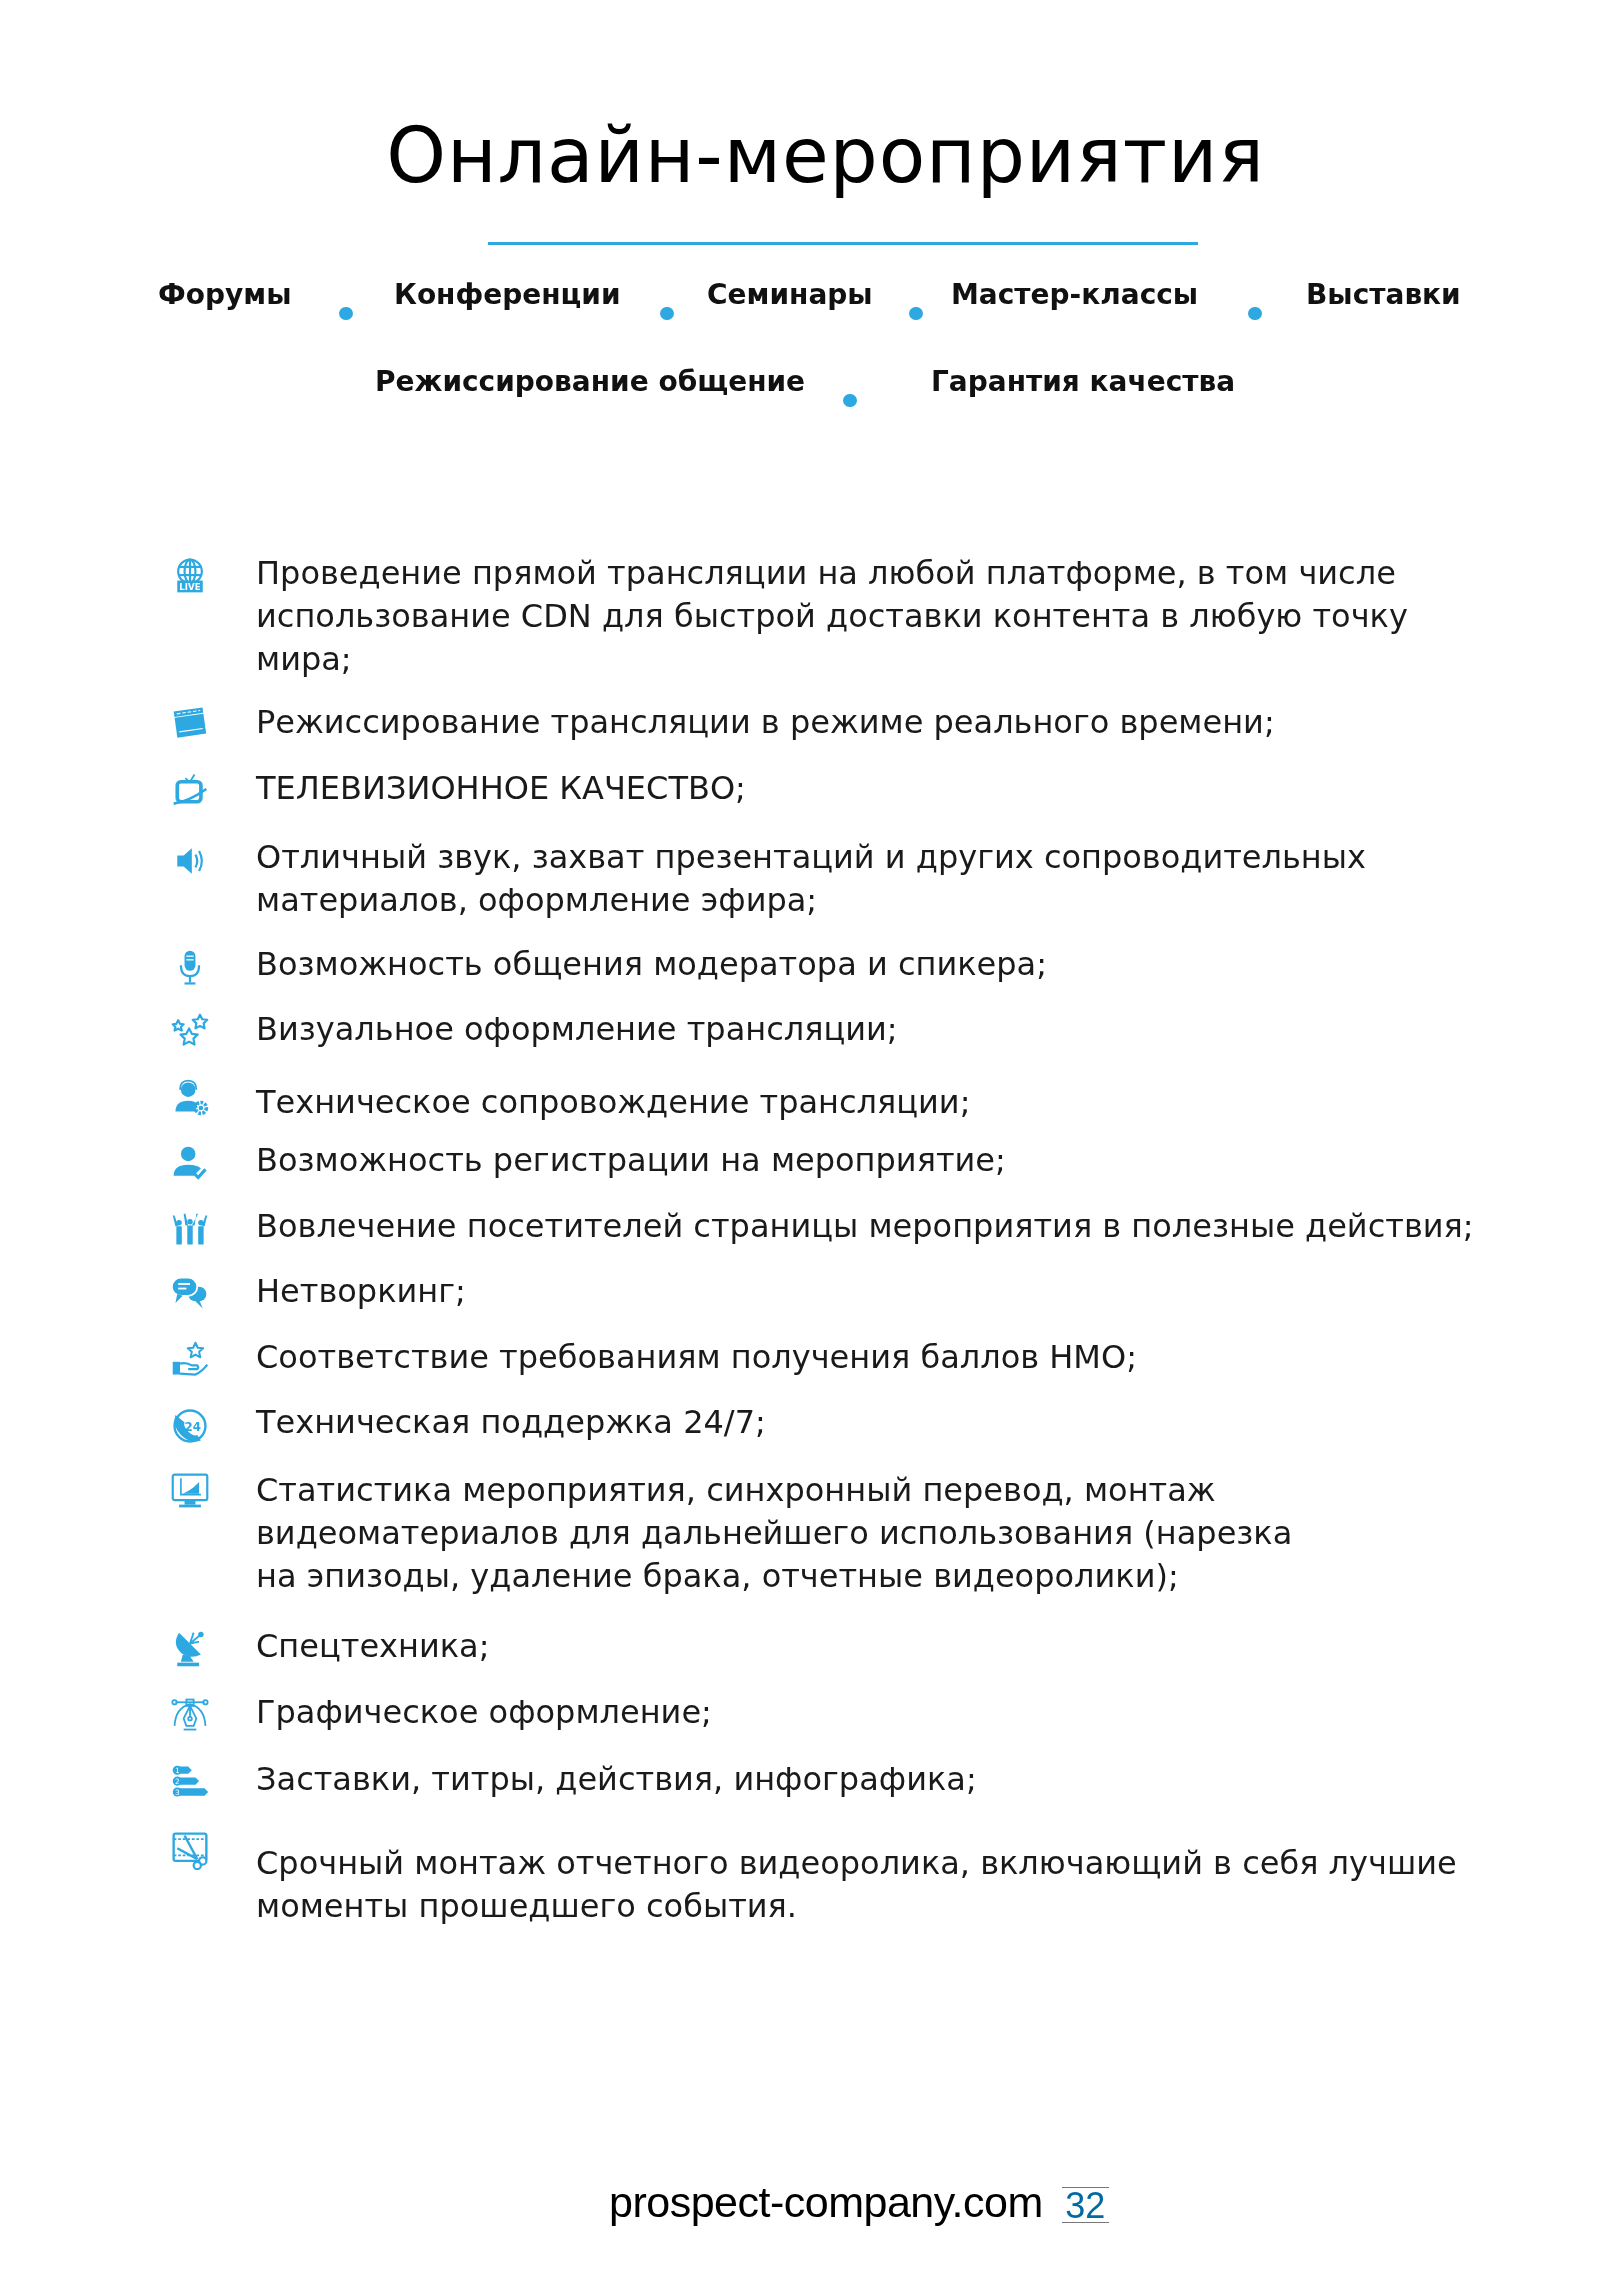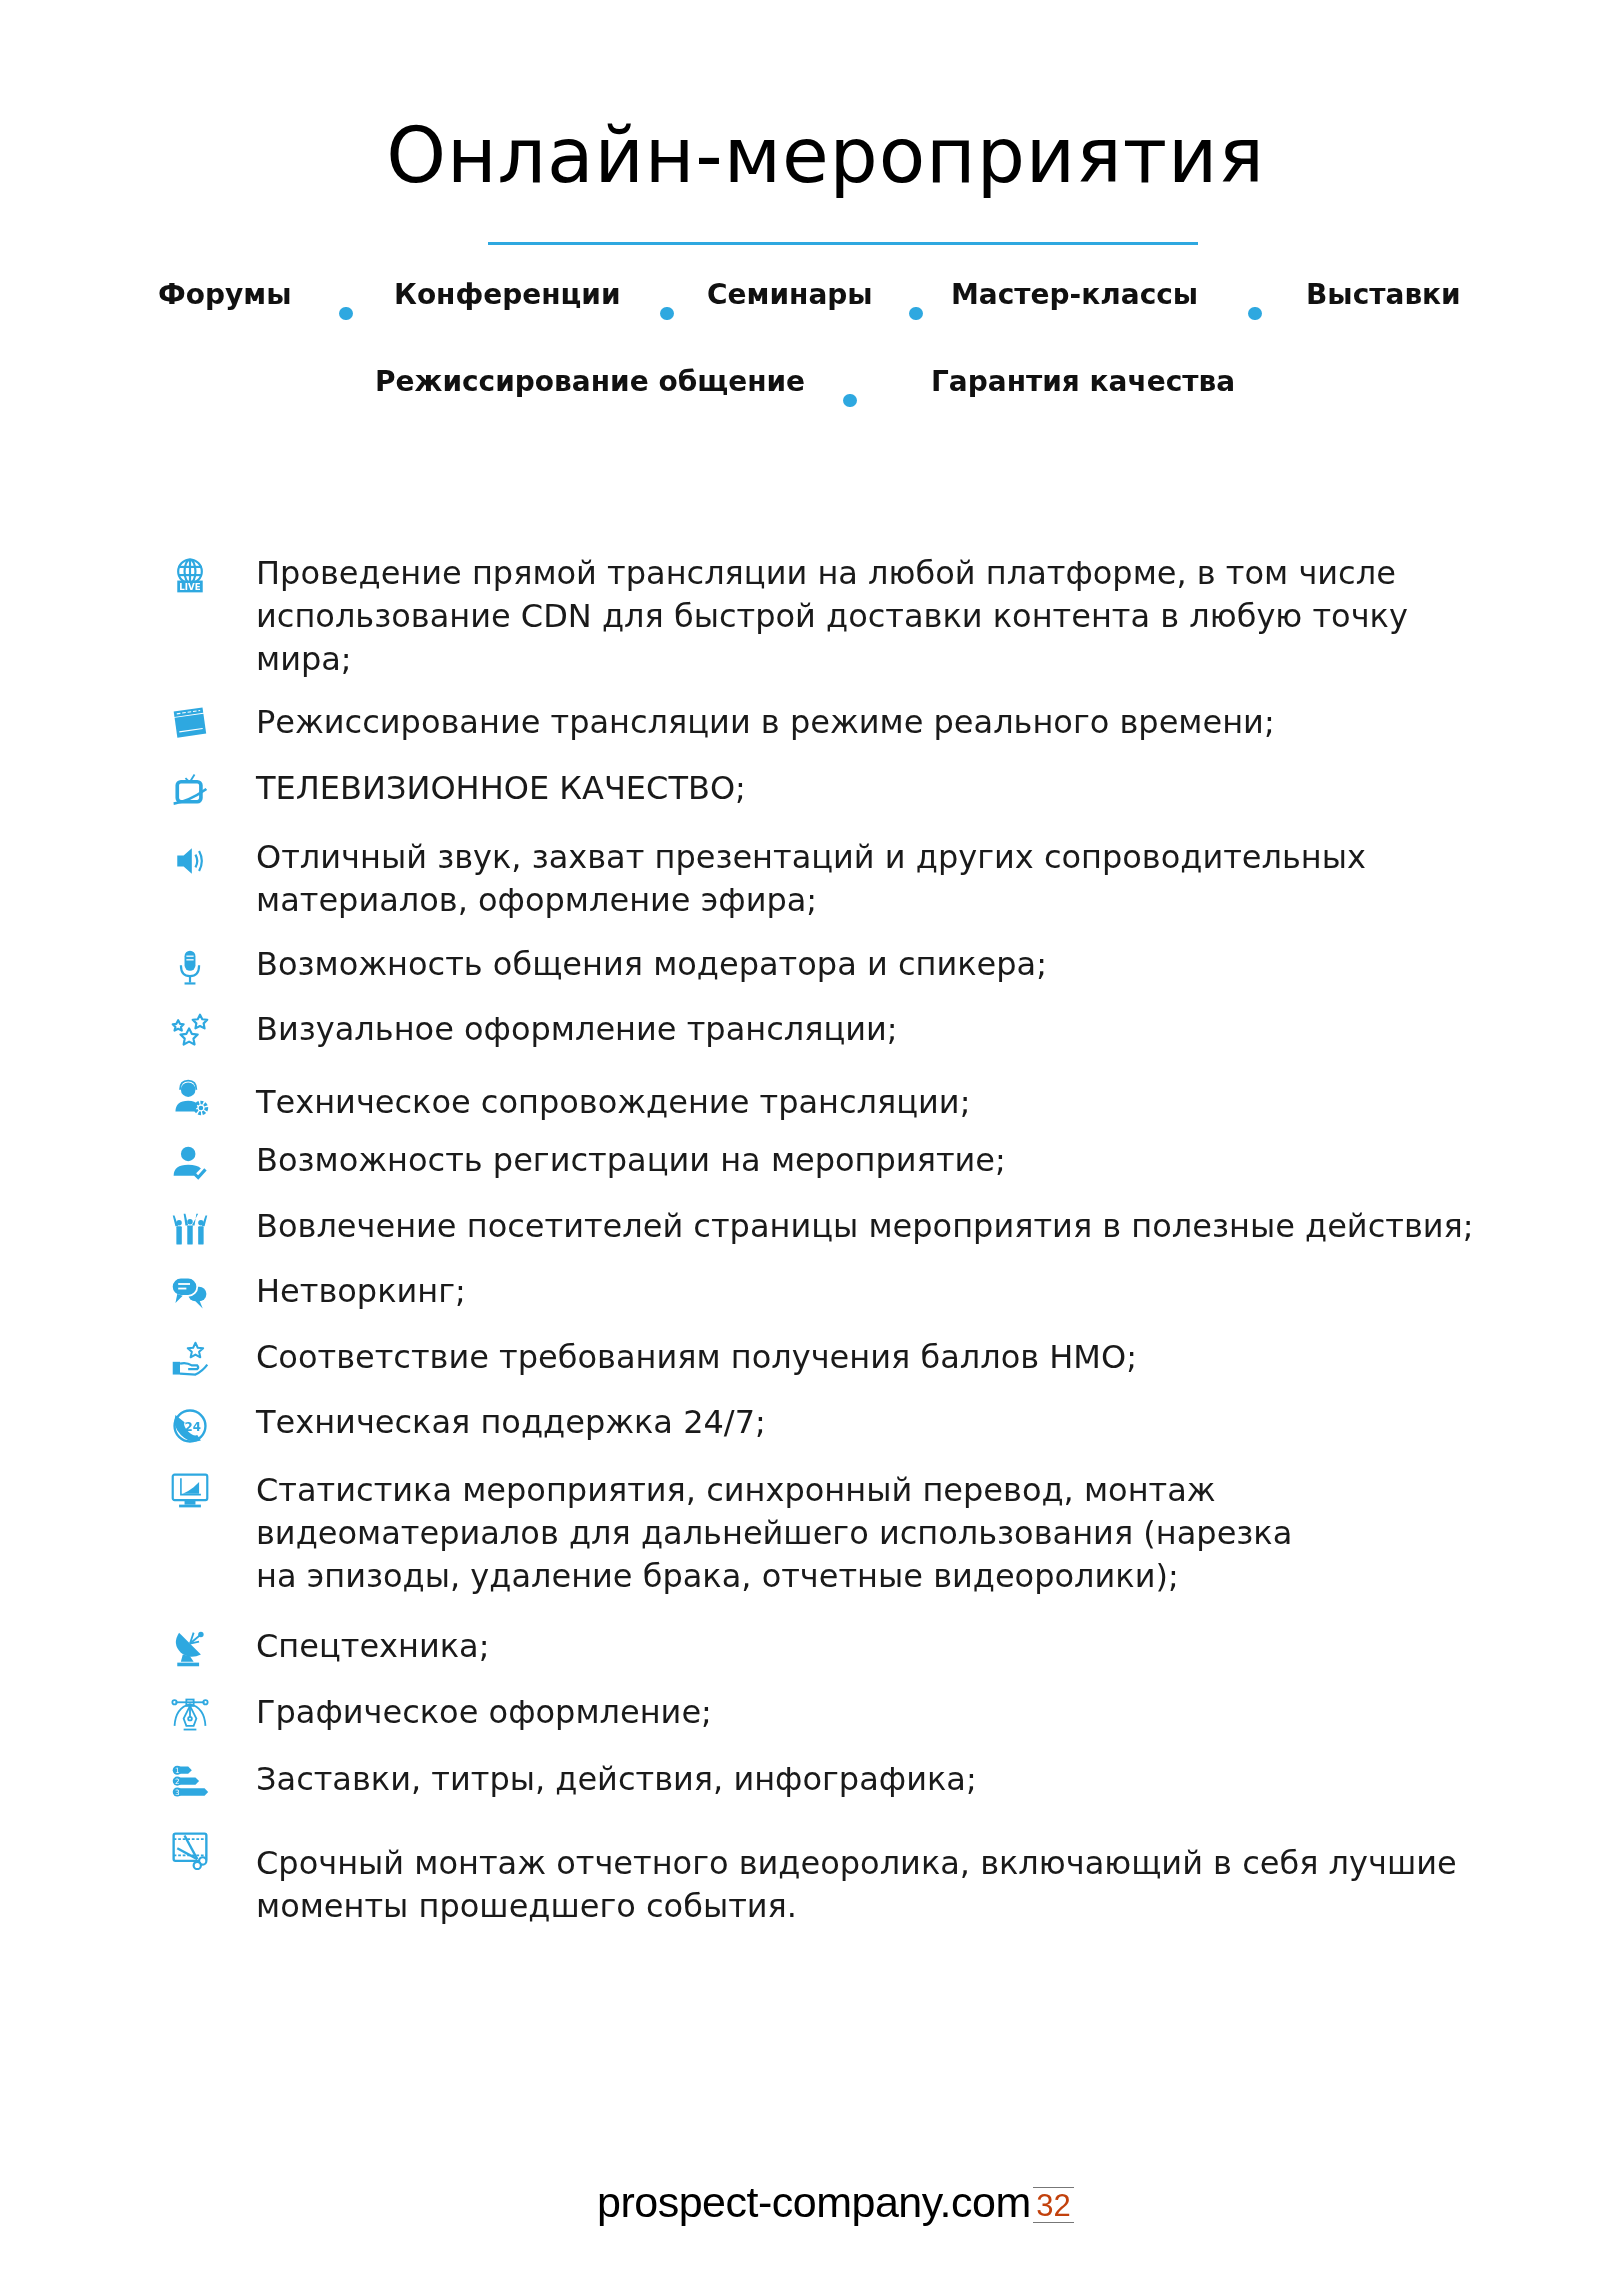--- a/index.html
+++ b/index.html
@@ -10,22 +10,22 @@
   .tag-row-1 { top: 295px; }
   .tag-row-2 { top: 382px; }
   .tag { position: absolute; white-space: nowrap; line-height: 36px; text-align: center; }
   .dot { position: absolute; width: 13.6px; height: 13.6px; border-radius: 50%; background: #2ea8e0; top: 11.8px; }
   .features { position: absolute; left: 0; top: 0; width: 1615px; }
   .feature { position: absolute; left: 0; width: 1615px; }
   .feature .icon { position: absolute; left: 166px; width: 47px; height: 47px; display: flex; align-items: center; justify-content: center; }
   .feature .icon svg { width: 40px; height: 40px; }
   .feature .text { position: absolute; left: 256px; width: 1303px; font-size: 32px; line-height: 43px; color: #1a1a1a; white-space: pre-line; }
   .footer { position: absolute; top: 2178px; left: 597px; display: flex; align-items: flex-end; }
-  .footer-url { font-family: "Liberation Sans", sans-serif; font-size: 43px; color: #000; letter-spacing: -0.5px; }
-  .page-num { margin-left: 2px; font-family: "Liberation Sans", sans-serif; font-size: 31px; color: #c2410c; border-top: 1.8px solid #777; border-bottom: 1.8px solid #777; padding: 1.8px 3.6px 0 3.6px; line-height: 33px; margin-bottom: 3.6px; }
+  .footer-url { font-family: "Liberation Sans", sans-serif; font-size: 43px; color: #000; letter-spacing: -0.5px; margin-left: 12px; }
+  .page-num { margin-left: 19px; font-family: "Liberation Sans", sans-serif; font-size: 36px; color: #0369a1; border-top: 1.8px solid #777; border-bottom: 1.8px solid #777; padding: 1.8px 3.6px 0 3.6px; line-height: 33px; margin-bottom: 3.6px; }
 </style>
 </head>
 <body>
 
 <h1 class="title">Онлайн-мероприятия</h1>
 <div class="title-rule"></div>
 
 <div class="tags tag-row-1">
   <span class="tag" style="left:158px">Форумы</span>
   <span class="dot" style="left:339px"></span>

